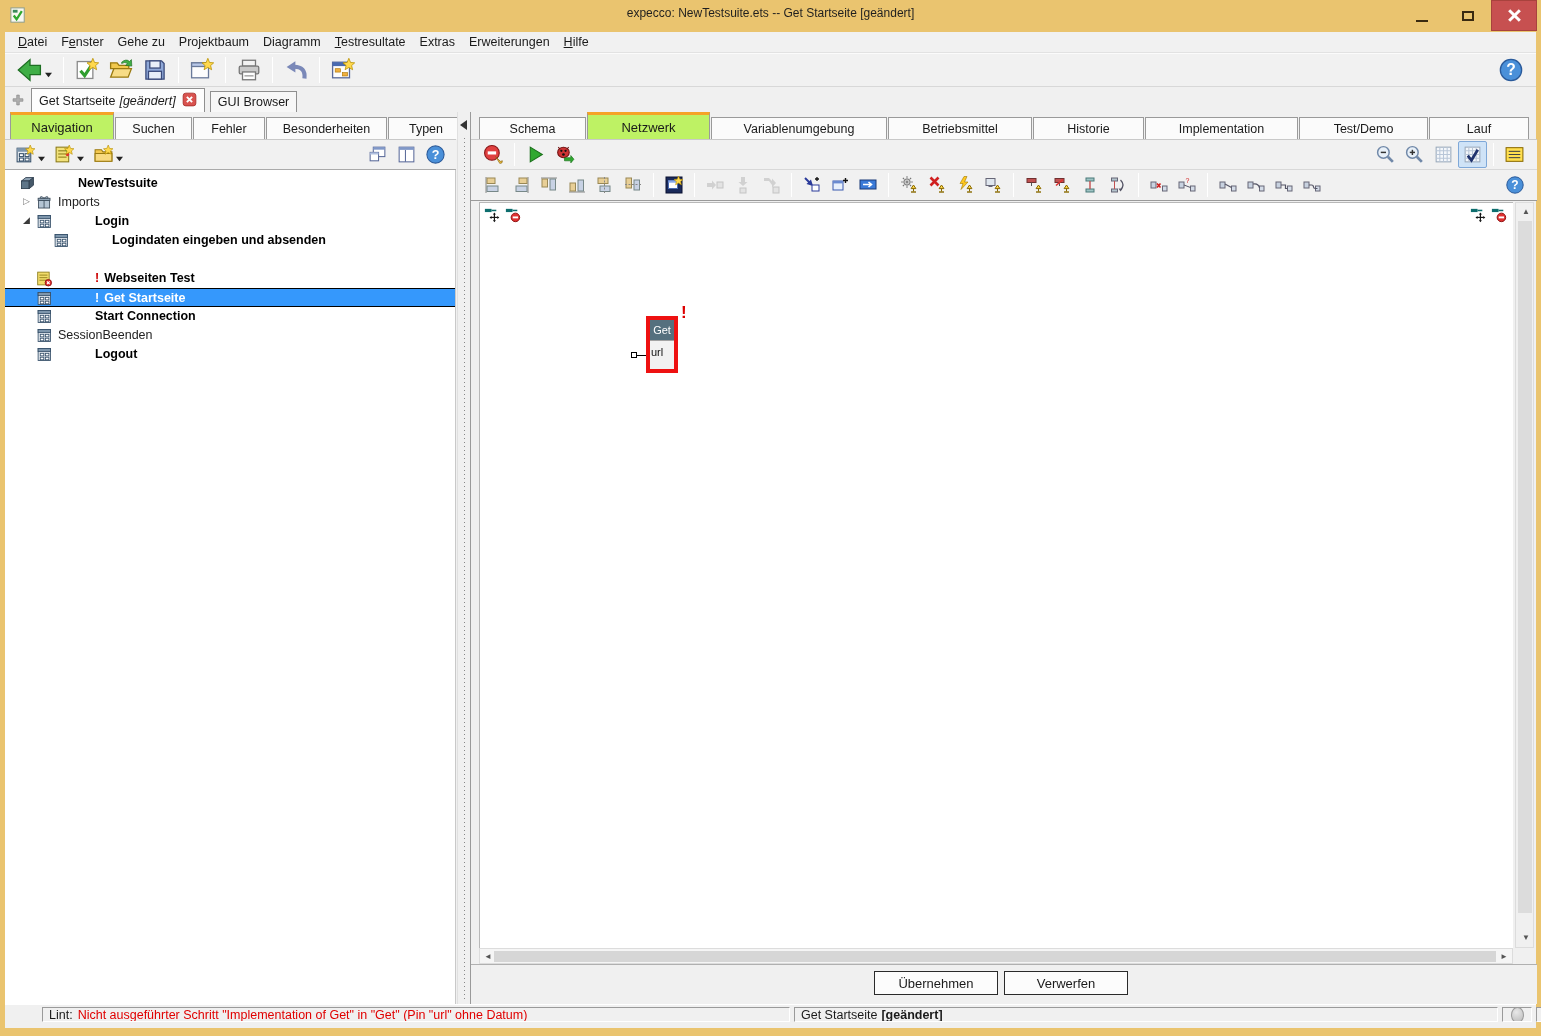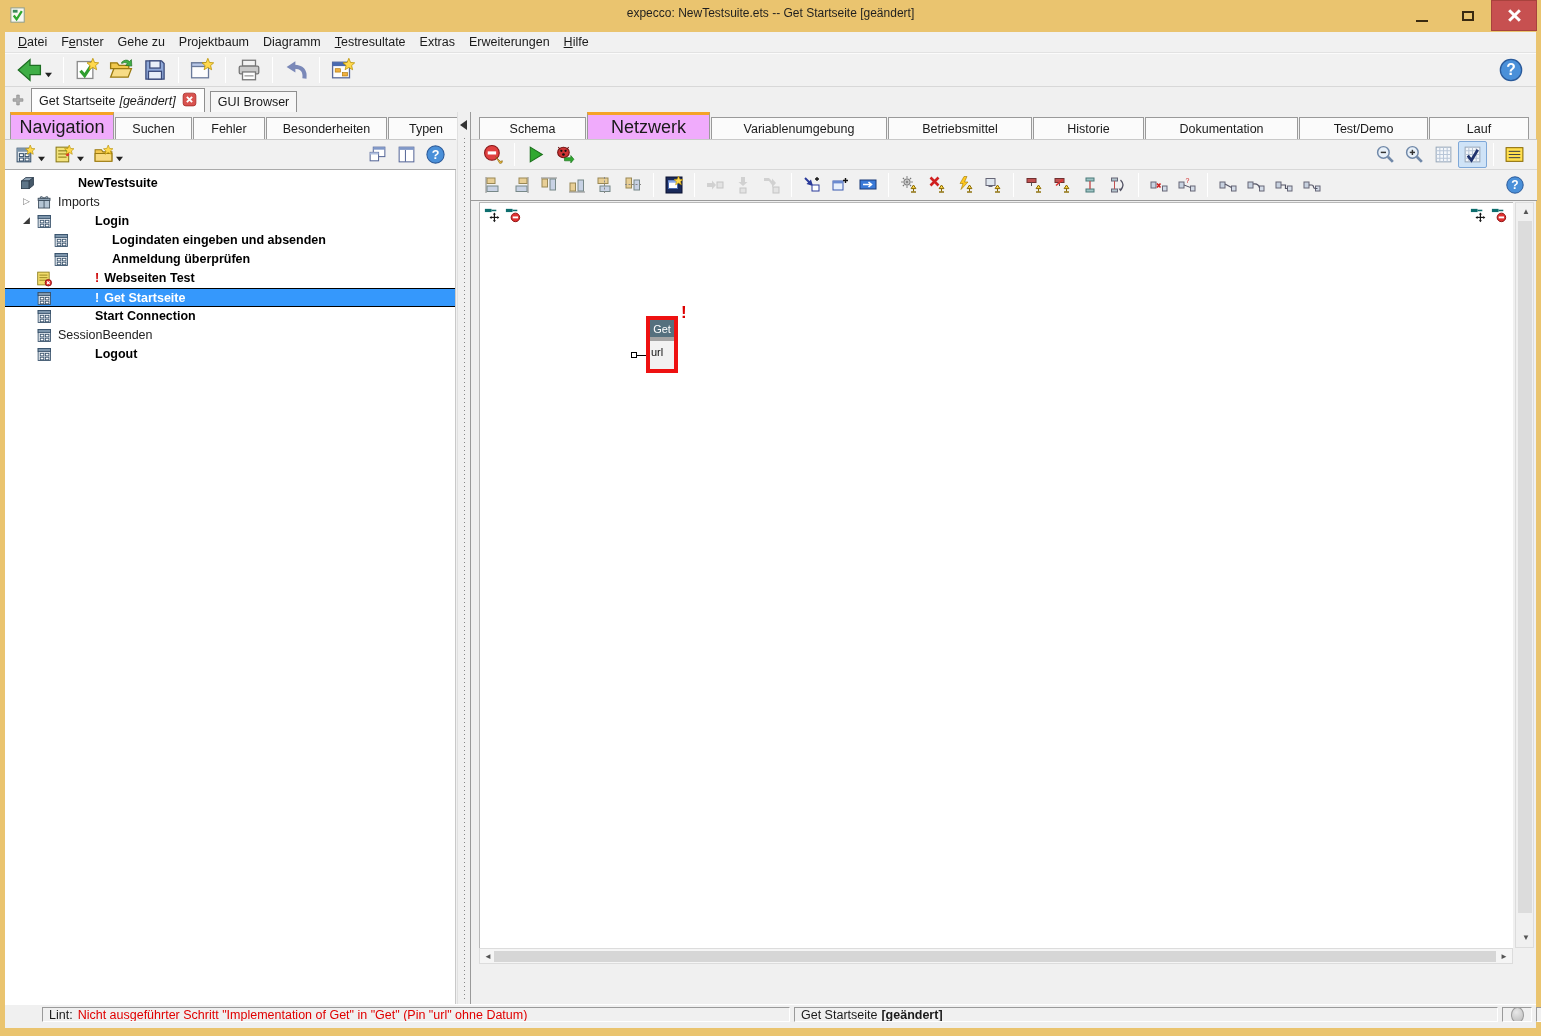--- a/index.html
+++ b/index.html
@@ -37,21 +37,21 @@
 .plus-slot{width:26px;display:flex;justify-content:center;align-items:center;height:25px;}
 .dtab{display:flex;align-items:center;background:#fdfdfd;border:1px solid #8f8f8f;border-bottom:none;height:24px;padding:0 7px;margin-right:5px;cursor:default;}
 .dtab.inactive{height:21px;background:#f7f7f7;}
 .dtab .state{font-style:italic;margin-left:4px;}
 .dtab .close{margin-left:6px;}
 
 #leftpane{position:absolute;left:5px;top:112px;width:465px;height:892px;background:#f0f0f0;}
 #rightpane{position:absolute;left:470px;top:112px;width:1066px;height:892px;background:#f0f0f0;border-left:1px solid #9a9a9a;}
 .ptabs{position:absolute;left:0;top:0;right:0;height:27px;display:flex;align-items:flex-end;}
 .ptab{background:#fbfbfb;border:1px solid #9a9a9a;border-bottom:none;height:22px;display:flex;align-items:center;justify-content:center;margin-right:1px;cursor:default;}
-.ptab.active{height:27px;background:#f0abfc;border-top:3px solid #f5a327;font-size:18px;}
+.ptab.active{height:27px;background:#bef264;border-top:3px solid #f5a327;font-size:13px;}
 #lp-toolbar{position:absolute;left:0;top:27px;width:451px;height:31px;padding:0 6px;border-top:1px solid #c9c9c9;border-bottom:1px solid #aaa;}
 #tree{position:absolute;left:0;top:58px;width:451px;height:834px;background:#fff;overflow:hidden;border-right:1px solid #c9c9c9;}
 .trow{position:absolute;left:0;width:100%;height:19px;display:flex;align-items:center;cursor:default;color:#222;}
 .trow .bold{font-weight:bold;color:#000;padding-left:37px;}
 .trow.selected{background:#3598fc;border-top:1px solid #000;border-bottom:1px solid #000;color:#fff;}
 .trow.selected .bold,.trow.selected .prefix{color:#fff;}
 .tarrow{position:absolute;font-size:9px;color:#777;top:3px;}
 .tarrow.exp{color:#3a3a3a;}
 .ticon{position:absolute;top:1px;}
 .tlabel{position:absolute;top:2px;white-space:nowrap;}
@@ -65,21 +65,21 @@
 
 #canvas{position:absolute;left:8px;top:90px;width:1034px;height:746px;background:#fff;border-left:1px solid #b8b8b8;border-top:1px solid #b8b8b8;}
 .corner-icons{position:absolute;top:3px;display:flex;gap:2px;}
 #vscroll{position:absolute;left:1044px;top:90px;width:19px;height:746px;background:#f0f0f0;border:1px solid #dcdcdc;}
 #hscroll{position:absolute;left:8px;top:836px;width:1034px;height:16px;background:#f5f5f5;border:1px solid #dcdcdc;}
 .sb-arrow{position:absolute;color:#555;font-size:8px;line-height:8px;}
 .vthumb{position:absolute;left:2px;top:18px;width:14px;height:692px;background:#dcdcdc;}
 .hthumb{position:absolute;left:14px;top:2px;width:1002px;height:11px;background:#d6d6d6;}
 
 #node{position:absolute;left:166px;top:113px;width:32px;height:57px;border:4px solid #ee1111;background:#f2f2f2;}
-.node-head{height:21px;background:#55707e;color:#fff;font-size:11px;display:flex;align-items:center;justify-content:center;border-bottom:4px solid #a3a3a3;}
+.node-head{height:21px;background:#55707e;color:#fff;font-size:11px;display:flex;align-items:center;justify-content:center;border-bottom:1px solid #a3a3a3;}
 .node-body{height:100%;color:#111;font-size:11px;padding:5px 1px 0 1px;}
 #node-warning{position:absolute;left:201px;top:100px;color:#dd0000;font-weight:bold;font-size:17px;}
 #pin-line{position:absolute;left:157px;top:152px;width:9px;height:1px;background:#000;}
 #pin-square{position:absolute;left:151px;top:149px;width:6px;height:6px;background:#fff;border:1px solid #000;}
 
 #bottomstrip{position:absolute;left:0;top:852px;width:1066px;height:40px;background:#f0f0f0;border-top:1px solid #b0b0b0;}
 .apply-btn{position:absolute;top:6px;width:124px;height:24px;background:#fcfcfc;border:1px solid #2a2a2a;font-family:"Liberation Sans",sans-serif;font-size:13px;display:flex;align-items:center;justify-content:center;cursor:default;}
 
 #statusbar{position:absolute;left:5px;top:1004px;width:1531px;height:24px;background:#f0f0f0;border-top:1px solid #fff;}
 .sb-sec{position:absolute;top:2px;height:15px;border:1px solid;border-color:#9a9a9a #fff #fff #9a9a9a;background:#f0f0f0;display:flex;align-items:center;padding:0 6px;white-space:nowrap;overflow:hidden;margin-left:37px;}
@@ -358,31 +358,20 @@
           <span class="ticon" style="left:48px"><svg viewBox="0 0 20 20" width="17" height="17">
               <rect x="2.5" y="3" width="14.5" height="14" fill="#e8edf2" stroke="#36506a"></rect>
               <rect x="2.5" y="3" width="14.5" height="3.6" fill="#7e96ac" stroke="#36506a"></rect>
               <rect x="5" y="8.6" width="4.2" height="3" fill="#fff" stroke="#36506a"></rect>
               <rect x="11" y="8.6" width="4.2" height="3" fill="#fff" stroke="#36506a"></rect>
               <rect x="5" y="13.2" width="4.2" height="3" fill="#fff" stroke="#36506a"></rect>
               <rect x="11" y="13.2" width="4.2" height="3" fill="#fff" stroke="#36506a"></rect>
             </svg></span>
           <span class="tlabel bold" style="left:70px">Logindaten eingeben und absenden</span>
         </div>
-        <div class="trow" style="top: 80px;">
-          <span class="ticon" style="left:48px"><svg viewBox="0 0 20 20" width="17" height="17">
-              <rect x="2.5" y="3" width="14.5" height="14" fill="#e8edf2" stroke="#36506a"></rect>
-              <rect x="2.5" y="3" width="14.5" height="3.6" fill="#7e96ac" stroke="#36506a"></rect>
-              <rect x="5" y="8.6" width="4.2" height="3" fill="#fff" stroke="#36506a"></rect>
-              <rect x="11" y="8.6" width="4.2" height="3" fill="#fff" stroke="#36506a"></rect>
-              <rect x="5" y="13.2" width="4.2" height="3" fill="#fff" stroke="#36506a"></rect>
-              <rect x="11" y="13.2" width="4.2" height="3" fill="#fff" stroke="#36506a"></rect>
-            </svg></span>
-          <span class="tlabel bold" style="left:70px">Anmeldung überprüfen</span>
-        </div>
         <div class="trow" style="top: 99px;">
           <span class="ticon" style="left:31px"><svg viewBox="0 0 20 20" width="17" height="17">
               <rect x="2" y="2.5" width="13.5" height="15" fill="#f2dc6a" stroke="#8a7a18"></rect>
               <line x1="4" y1="6" x2="13.5" y2="6" stroke="#8a7a18"></line>
               <line x1="4" y1="9" x2="13.5" y2="9" stroke="#8a7a18"></line>
               <line x1="4" y1="12" x2="13.5" y2="12" stroke="#8a7a18"></line>
               <circle cx="14.5" cy="15" r="3.8" fill="#e03030" stroke="#8a1010"></circle>
               <path d="M12.9 13.4 l3.2 3.2 M16.1 13.4 l-3.2 3.2" stroke="#fff" stroke-width="1.2"></path>
             </svg></span>
           <span class="tlabel bold" style="left:53px"><span class="prefix">!</span>Webseiten Test</span>
@@ -438,21 +427,21 @@
     </div>
   </div>
 
   <div id="rightpane">
     <div class="ptabs" id="rp-tabs" style="padding-left: 8px;">
         <div class="ptab" style="width: 107px;">Schema</div>
         <div class="ptab active" style="width: 123px;">Netzwerk</div>
         <div class="ptab" style="width: 176px;">Variablenumgebung</div>
         <div class="ptab" style="width: 144px;">Betriebsmittel</div>
         <div class="ptab" style="width: 111px;">Historie</div>
-        <div class="ptab" style="width: 153px;">Dokumentation</div>
+        <div class="ptab" style="width: 153px;">Implementation</div>
         <div class="ptab" style="width: 129px;">Test/Demo</div>
         <div class="ptab" style="width: 100px;">Lauf</div>
       </div>
     <div class="toolbar" id="rowA">
         <span class="tb-btn">
           <span class="icwrap" style="width:21px;height:21px">
             <svg viewBox="0 0 20 20" width="21" height="21">
               <circle cx="8.5" cy="8.5" r="7" fill="#e04040" stroke="#881414"></circle>
               <rect x="4.5" y="7" width="8" height="3" fill="#fff"></rect>
               <path d="M12 12 l4.5 4.5 2 -0.5 -0.5 2 -2 0.5 z" fill="#f0c040" stroke="#806010" stroke-width="0.6"></path>
@@ -872,20 +861,24 @@
       <div class="sb-arrow" style="left:6px;top:5px;">▲</div>
       <div class="vthumb"></div>
       <div class="sb-arrow" style="left:6px;bottom:5px;">▼</div>
     </div>
     <div id="hscroll">
       <div class="sb-arrow" style="left:4px;top:4px;">◄</div>
       <div class="hthumb"></div>
       <div class="sb-arrow" style="right:4px;top:4px;">►</div>
     </div>
 
+    <div id="bottomstrip">
+      <div class="apply-btn" style="left:403px;">Übernehmen</div>
+      <div class="apply-btn" style="left:533px;">Verwerfen</div>
+    </div>
   </div>
 
   <div id="statusbar">
     <div class="sb-sec" style="left:0;width:748px;">
       <span>Lint:</span>
       <span class="lint-msg">Nicht ausgeführter Schritt "Implementation of Get" in "Get" (Pin "url" ohne Datum)</span>
     </div>
     <div class="sb-sec" style="left:752px;width:704px;">
       <span>Get Startseite</span>
       <span class="bold" style="margin-left:4px;">[geändert]</span>

